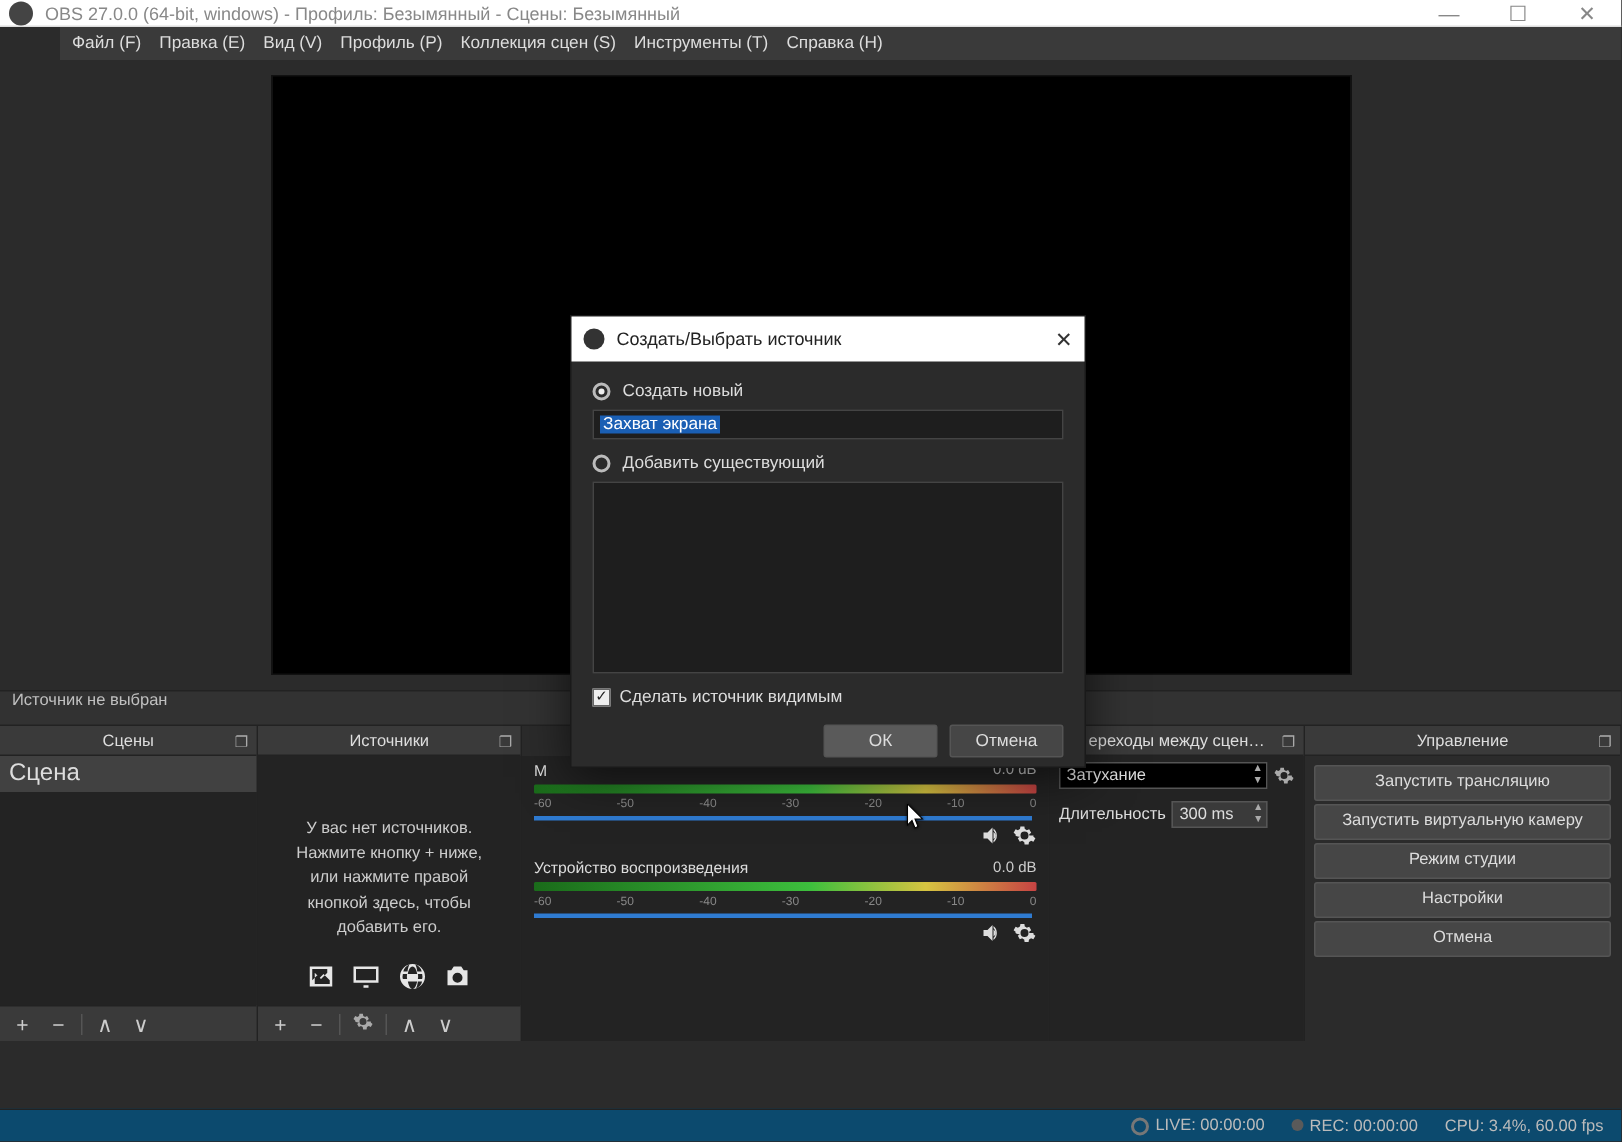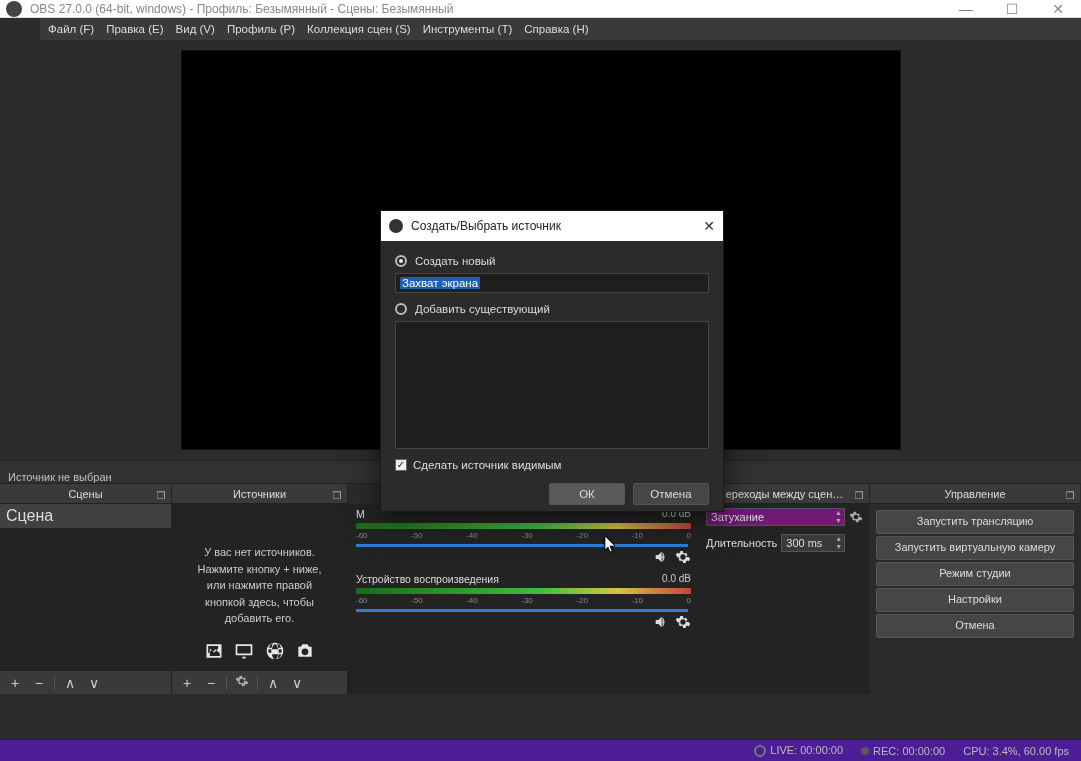--- a/index.html
+++ b/index.html
@@ -5,21 +5,21 @@
 * { margin: 0; padding: 0; box-sizing: border-box; font-family: "Segoe UI", Arial, sans-serif; }
 body { width: 1081px; height: 761px; background: #2b2b2b; overflow: hidden; position: relative; }
 .titlebar { height: 18px; background: #fff; display: flex; align-items: center; padding-left: 6px; color: #888; font-size: 12px; border-bottom: 1px solid #ddd; }
 .titlebar-icon { width: 16px; height: 16px; background: #444; border-radius: 50%; margin-right: 8px; }
 .titlebar-controls { margin-left: auto; display: flex; }
 .titlebar-controls span { width: 46px; text-align: center; color: #888; font-size: 14px; line-height: 30px; }
 .menubar { height: 22px; background: #3a3a3a; display: flex; align-items: center; padding: 0 8px; gap: 12px; margin-left: 40px; }
 .menubar span { color: #ddd; font-size: 11.5px; cursor: default; }
 .preview-area { background: #2b2b2b; height: 420px; display: flex; align-items: flex-start; justify-content: center; padding-top: 10px; }
 .preview-canvas { width: 720px; height: 400px; background: #000; border: 1px solid #111; }
-.info-strip { height: 24px; background: #323232; display: flex; align-items: flex-end; color: #c0c0c0; font-size: 11px; padding: 0 8px; border-top: 1px solid #222; border-bottom: 1px solid #222; }
+.info-strip { height: 24px; background: #323232; display: flex; align-items: flex-start; color: #c0c0c0; font-size: 11px; padding: 0 8px; border-top: 1px solid #222; border-bottom: 1px solid #222; }
 .gear-svg { fill: #aaa; width: 14px; height: 14px; }
 .props-btn { margin-left: 290px; display: flex; align-items: center; gap: 4px; color: #999; font-size: 11px; }
 
 .docks { display: flex; background: #2b2b2b; height: 210px; }
 .dock { background: #2b2b2b; border-right: 1px solid #222; display: flex; flex-direction: column; }
 .dock-header { height: 20px; background: #3a3a3a; color: #ddd; font-size: 11px; text-align: center; line-height: 20px; position: relative; border-bottom: 1px solid #222; }
 .dock-header .detach { position: absolute; right: 4px; top: 2px; width: 12px; height: 12px; font-size: 10px; color: #aaa; }
 .dock-body { flex: 1; background: #232323; position: relative; }
 .dock-toolbar { height: 24px; background: #3a3a3a; display: flex; align-items: center; gap: 2px; padding: 0 4px; border-top: 1px solid #222; }
 .dock-toolbar .tb-btn { width: 22px; height: 18px; color: #ccc; font-size: 14px; text-align: center; line-height: 18px; }
@@ -30,27 +30,27 @@
 
 .mixer-channel { padding: 4px 8px; color: #ddd; font-size: 10.5px; }
 .meter-track { height: 6px; background: linear-gradient(to right, #1a6b1a 0%, #3dbf3d 55%, #d6c441 78%, #c74343 100%); border-radius: 1px; margin-top: 3px; position: relative; }
 .meter-track2 { height: 3px; background: #2f7bd1; margin-top: 4px; width: 99%; }
 .meter-ticks { display: flex; justify-content: space-between; font-size: 8px; color: #888; margin-top: 2px; }
 .mixer-ctrls { display: flex; justify-content: flex-end; gap: 6px; align-items: center; margin-top: 2px; }
 .mixer-ctrls svg { width: 16px; height: 16px; fill: #ddd; }
 .db-label { font-size: 10px; color: #ccc; text-align: right; }
 
 .transition-row { display: flex; align-items: center; gap: 4px; padding: 4px 6px; font-size: 11px; color: #ddd; }
-.transition-row .combo { background: #701a75; border: 1px solid #555; flex: 1; padding: 2px 4px; color: #ddd; position: relative; }
+.transition-row .combo { background: #000000; border: 1px solid #555; flex: 1; padding: 2px 4px; color: #ddd; position: relative; }
 .transition-row .spin { width: 64px; background: #3a3a3a; border: 1px solid #555; padding: 2px 4px; color: #ddd; text-align: left; position: relative; }
 .spin-arrows { position: absolute; right: 2px; top: 0; font-size: 7px; color: #aaa; line-height: 8px; }
 
 .control-btn { background: #464646; color: #ddd; border: 1px solid #555; font-size: 11px; height: 24px; margin: 2px 6px; text-align: center; line-height: 20px; border-radius: 2px; }
 
-.statusbar { position: absolute; bottom: 0; left: 0; right: 0; height: 22px; background: #4c1d95; display: flex; align-items: center; justify-content: flex-end; gap: 18px; padding: 0 12px; color: #bbb; font-size: 11px; border-top: 1px solid #222; }
+.statusbar { position: absolute; bottom: 0; left: 0; right: 0; height: 22px; background: #0c4a6e; display: flex; align-items: center; justify-content: flex-end; gap: 18px; padding: 0 12px; color: #bbb; font-size: 11px; border-top: 1px solid #222; }
 .status-dot { width: 8px; height: 8px; background: #5a5a5a; border-radius: 50%; display: inline-block; margin-right: 4px; }
 .status-ring { width: 12px; height: 12px; border: 2px solid #777; border-radius: 50%; display: inline-block; vertical-align: middle; margin-right: 4px; }
 
 .modal { position: absolute; left: 380px; top: 210px; width: 344px; background: #2b2b2b; box-shadow: 0 6px 30px rgba(0,0,0,0.6); border: 1px solid #1a1a1a; }
 .modal-titlebar { height: 30px; background: #fff; display: flex; align-items: center; padding: 0 8px; font-size: 12px; color: #222; }
 .modal-titlebar .mt-icon { width: 14px; height: 14px; background: #333; border-radius: 50%; margin-right: 8px; }
 .modal-titlebar .mt-close { margin-left: auto; font-size: 14px; color: #333; }
 .modal-body { padding: 14px 14px 6px; }
 .radio-row { display: flex; align-items: center; gap: 8px; color: #ddd; font-size: 11.5px; margin-bottom: 6px; }
 .radio { width: 12px; height: 12px; border: 2px solid #bbb; border-radius: 50%; display: inline-block; position: relative; }

